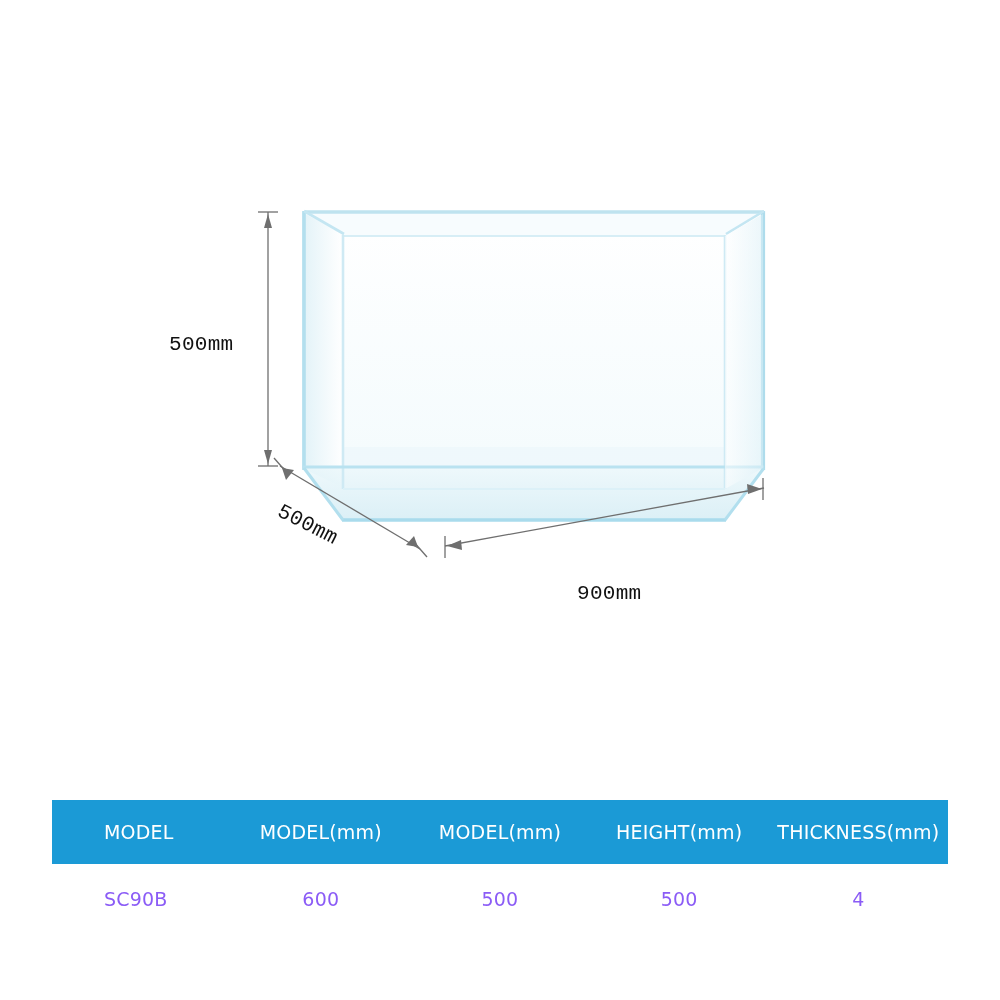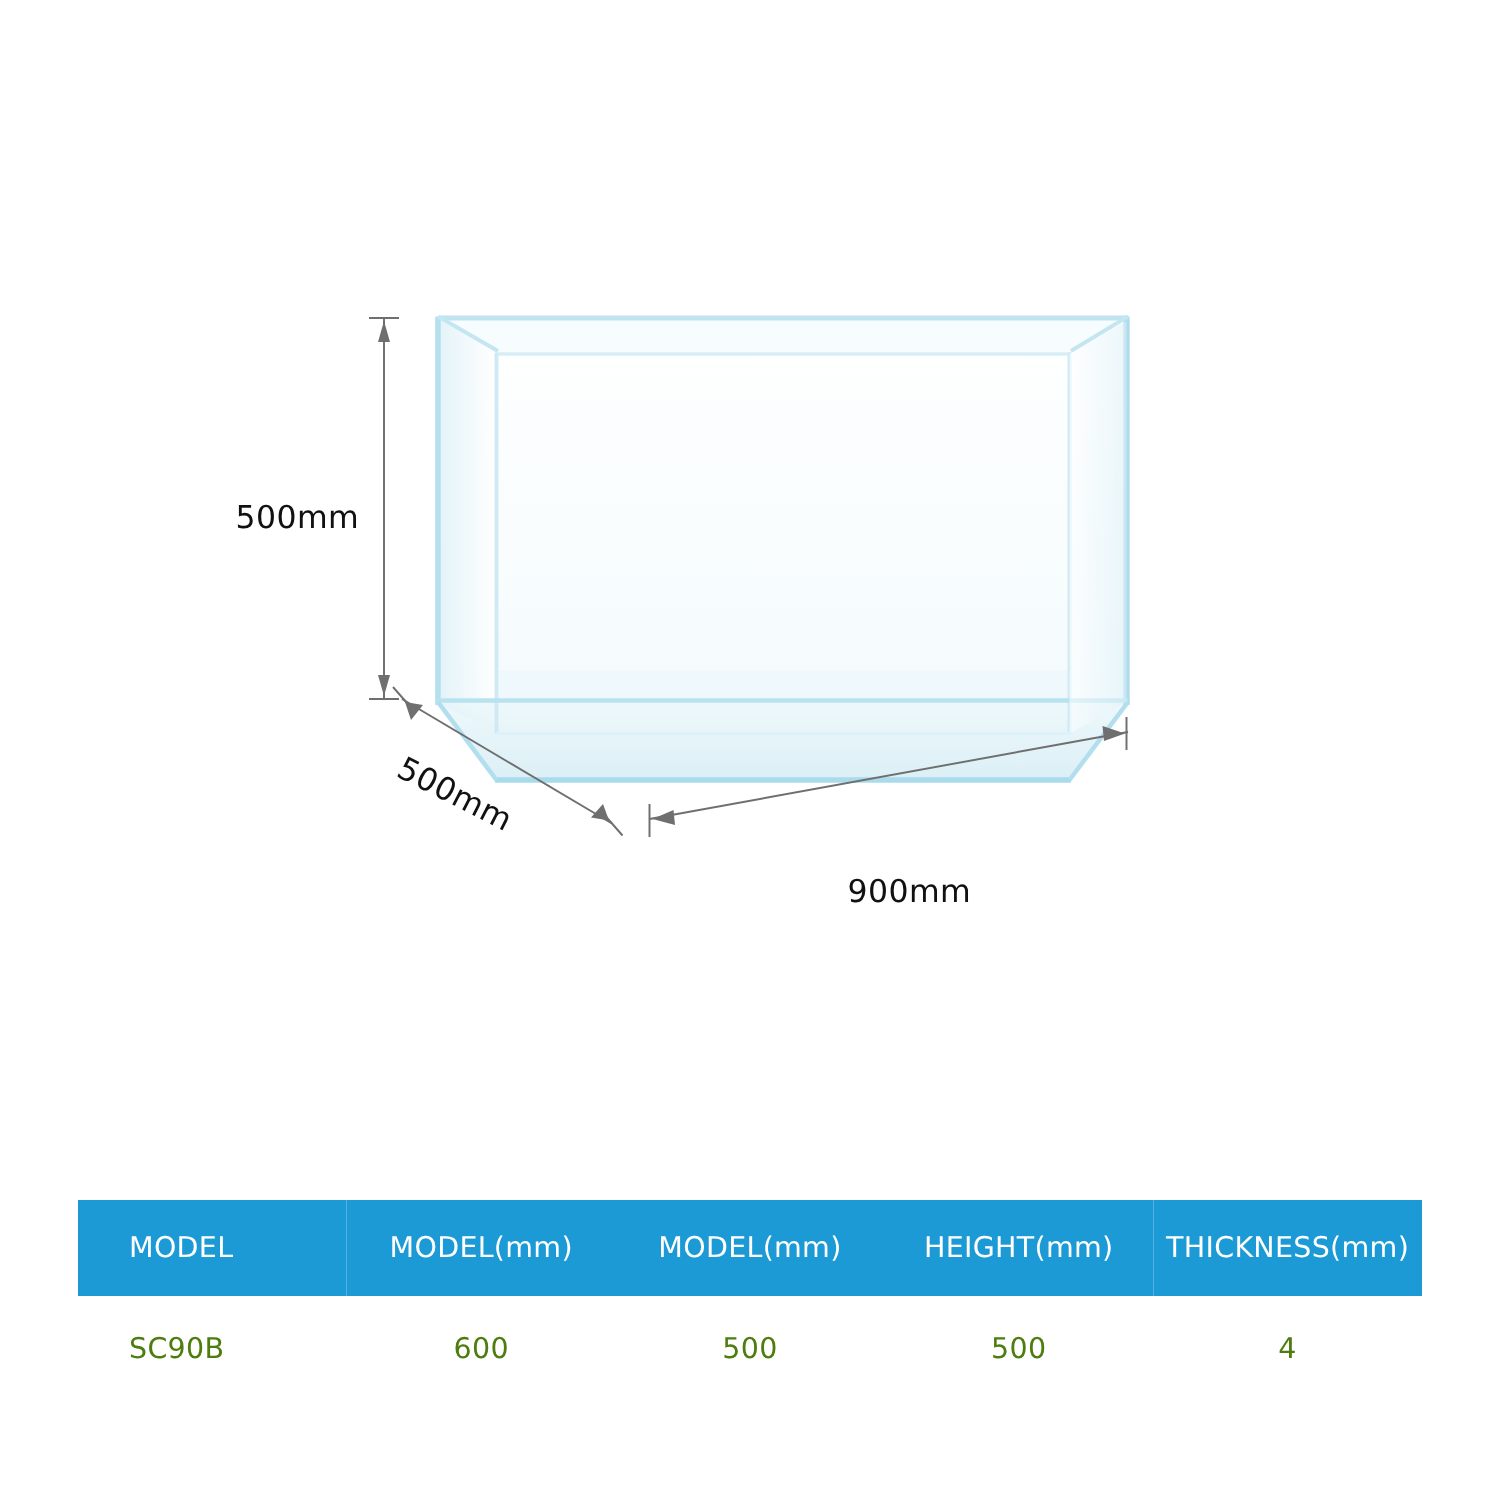--- a/index.html
+++ b/index.html
@@ -12,24 +12,25 @@
     height: 1000px;
     position: relative;
     font-family: "DejaVu Sans", sans-serif;
     color: #1a1a1a;
     overflow: hidden;
   }
 
   
   #illustration {
     position: absolute;
-    left: 0;
+    left: 12px;
     top: 0;
     width: 884px;
     height: 760px;
+    font-family: Liberation Mono, monospace;
   }
   #illustration svg {
     display: block;
   }
 
   .dim-label {
     position: absolute;
     font-size: 21px;
     letter-spacing: 0.3px;
     color: #111111;
@@ -68,31 +69,31 @@
     color: #ffffff;
     font-size: 19px;
     font-weight: normal;
     height: 62px;
     vertical-align: middle;
     text-align: center;
     letter-spacing: 0.2px;
   }
   table.spec tbody td {
     background: #ffffff;
-    color: #4d7c0f;
+    color: #8b5cf6;
     font-size: 19px;
     height: 68px;
     vertical-align: middle;
     text-align: center;
     letter-spacing: 0.2px;
   }
   table.spec thead th.col-model,
   table.spec tbody td.col-model {
     text-align: left;
-    padding-left: 34px;
+    padding-left: 52px;
   }
 </style>
 </head>
 <body>
 
 <div id="illustration">
 
   <svg width="1000" height="760" viewBox="0 0 1000 760" xmlns="http://www.w3.org/2000/svg">
     <defs>
       <linearGradient id="glassFill" x1="0" y1="0" x2="0" y2="1">

